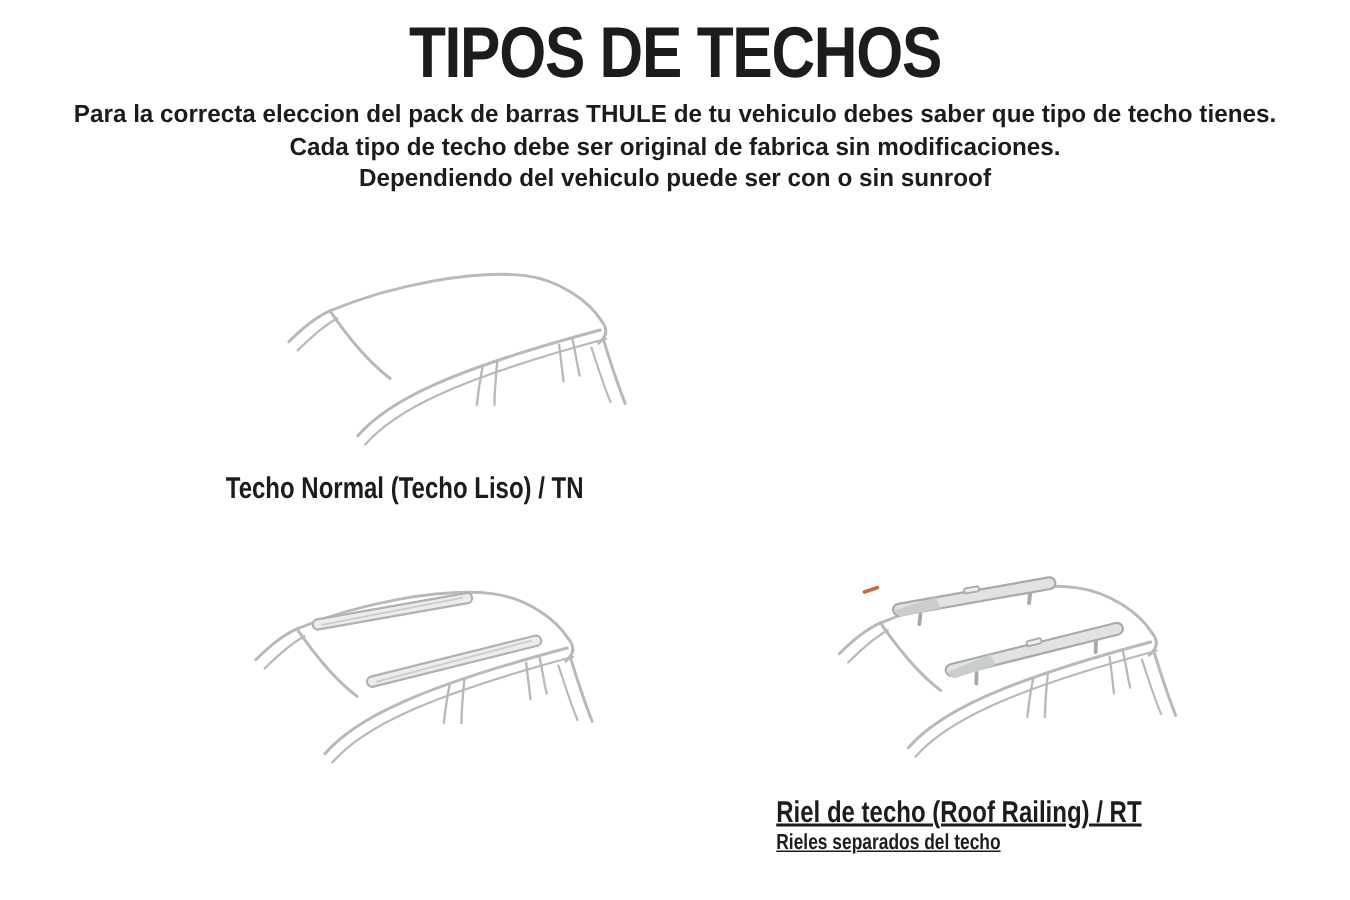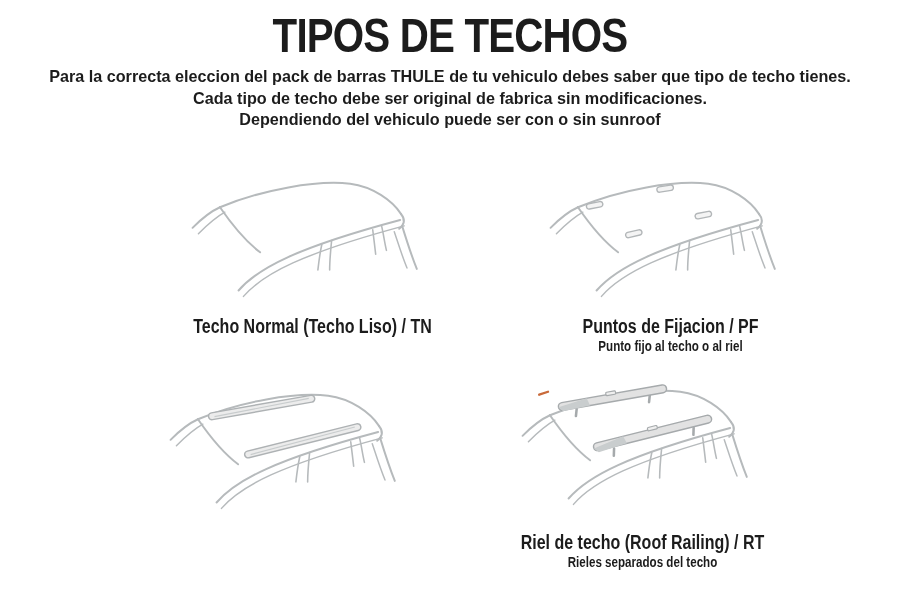--- a/index.html
+++ b/index.html
@@ -27,21 +27,21 @@
     font-weight:bold;
     font-size:16.5px;
     line-height:21.5px;
     transform:scaleX(0.98);
     transform-origin:50% 50%;
   }
   .intro p{margin:0;white-space:nowrap;}
   .cell{
     position:absolute;
     width:405px;
-    text-align:center;
+    text-align:left;
   }
   .cell svg{display:block;margin:0 auto;}
   .caption-label{
     font-size:20px;
     font-weight:bold;
     line-height:24px;
     transform:scaleX(0.80);
     transform-origin:50% 50%;
     white-space:nowrap;
   }
@@ -49,21 +49,21 @@
     font-size:14.5px;
     font-weight:bold;
     line-height:17px;
     transform:scaleX(0.80);
     transform-origin:50% 50%;
     white-space:nowrap;
   }
   .cell-tn{left:70px;top:156px;}
   .cell-pf{left:428px;top:156px;}
   .cell-ra{left:48px;top:368px;}
-  .cell-rt{left:400px;top:364px;}
+  .cell-rt{left:437px;top:364px;text-decoration:underline;}
   .cell-ra .caption-label,.cell-rt .caption-label{margin-top:8px;}
 </style>
 </head>
 <body>
 
 <svg width="0" height="0" style="position:absolute" aria-hidden="true">
   <defs>
     <g id="roofBase" fill="none" stroke="#b6babc" stroke-width="2" stroke-linecap="round">
 
       <path d="M 55,36 C 98,18 154,8 188,12 C 211,15 231,29 240,43"></path>
@@ -136,30 +136,20 @@
   <figure class="cell cell-tn">
     <svg width="300" height="142" viewBox="0 0 300 145">
       <use href="#roofBase"></use>
     </svg>
     <figcaption>
       <div class="caption-label">Techo Normal (Techo Liso) / TN</div>
       <div class="caption-sublabel"></div>
     </figcaption>
   </figure>
 
-  <figure class="cell cell-pf">
-    <svg width="300" height="142" viewBox="0 0 300 145">
-      <use href="#roofBase"></use>
-      <use href="#fixPads"></use>
-    </svg>
-    <figcaption>
-      <div class="caption-label">Puntos de Fijacion / PF</div>
-      <div class="caption-sublabel">Punto fijo al techo o al riel</div>
-    </figcaption>
-  </figure>
 
   <figure class="cell cell-ra">
     <svg width="300" height="142" viewBox="0 0 300 145">
       <use href="#roofBase"></use>
       <use href="#flushRails"></use>
     </svg>
   </figure>
 
   <figure class="cell cell-rt">
     <svg width="300" height="142" viewBox="0 0 300 145">

